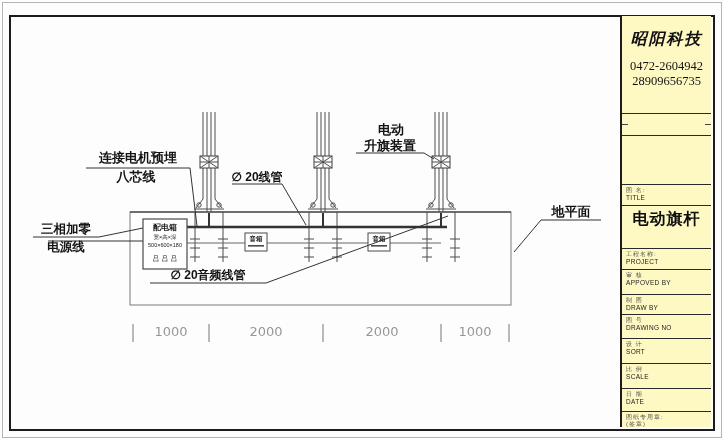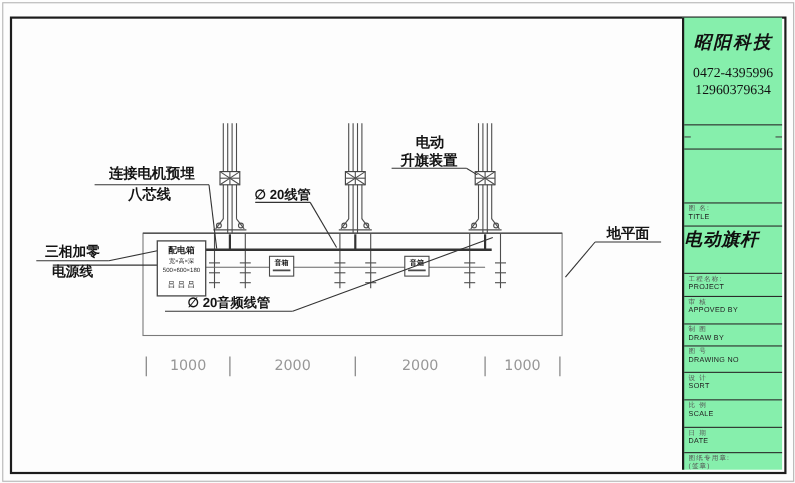--- a/index.html
+++ b/index.html
@@ -11,37 +11,37 @@
   .inner-border{position:absolute;left:9px;top:15px;width:702px;height:412px;border:2px solid #1c1c1c;}
   svg{position:absolute;left:0;top:0;}
   svg text{font-family:"Liberation Sans", sans-serif;}
   .cjk-label{font-weight:600;fill:#141414;}
   .dim-num{fill:#979797;font-family:"DejaVu Sans", sans-serif;}
   .boxtext{fill:#1a1a1a;}
 
   
   .tblock{
     position:absolute;left:620px;top:16px;width:91px;height:411px;
-    border-left:2px solid #1c1c1c;background:#86efac;box-sizing:border-box;
+    border-left:2px solid #1c1c1c;background:#fef9c3;box-sizing:border-box;
   }
   .tb-row{position:relative;box-sizing:border-box;border-top:1px solid #2a2a2a;overflow:hidden;}
   .tb-row:first-child{border-top:none;}
   .tb-company{height:97px;text-align:center;}
   .company-name{margin-top:13px;font-family:"Liberation Serif", serif;font-style:italic;
     font-weight:700;font-size:16px;letter-spacing:2px;color:#111;}
   .phones{margin-top:9px;font-family:"Liberation Serif", serif;font-size:12.5px;color:#111;line-height:15px;}
   .tb-gap{height:22px;}
   .cmark{position:absolute;top:10px;width:6px;height:1px;background:#444;}
   .cmark.l{left:0;} .cmark.r{right:0;}
   .tb-empty{height:49px;}
   .tb-namelabel{height:21px;padding:2px 4px;}
   .tiny-cn{font-size:6px;color:#555;line-height:7px;letter-spacing:1px;}
   .tiny-en{font-size:6.5px;color:#222;line-height:8px;letter-spacing:.3px;}
-  .tb-bigtitle{height:43px;text-align:left;font-size:16px;font-weight:700;color:#0e0e0e;
-    line-height:20px;padding-top:3px;letter-spacing:1px;font-style:italic;}
+  .tb-bigtitle{height:43px;text-align:center;font-size:16px;font-weight:700;color:#0e0e0e;
+    line-height:20px;padding-top:3px;letter-spacing:1px;}
   .tb-project{height:21px;padding:2px 4px;}
   .tb-field{padding:2px 4px;}
   .f-approved{height:25px;} .f-draw{height:20px;} .f-drawno{height:24px;}
   .f-sort{height:25px;} .f-scale{height:25px;} .f-date{height:23px;}
   .tb-stamp{height:16px;padding:2px 4px;}
 </style>
 </head>
 <body>
 
 <div class="sheet">
@@ -199,22 +199,22 @@
     <text class="dim-num" x="266" y="336" font-size="13" text-anchor="middle">2000</text>
     <text class="dim-num" x="382" y="336" font-size="13" text-anchor="middle">2000</text>
     <text class="dim-num" x="475" y="336" font-size="13" text-anchor="middle">1000</text>
   </svg>
 
   <div class="tblock">
 
     <div class="tb-row tb-company">
       <div class="company-name">昭阳科技</div>
       <div class="phones">
-        <div>0472-4395996</div>
-        <div>12960379634</div>
+        <div>0472-2604942</div>
+        <div>28909656735</div>
       </div>
     </div>
 
     <div class="tb-row tb-gap">
       <div class="cmark l"></div>
       <div class="cmark r"></div>
     </div>
 
     <div class="tb-row tb-empty"></div>
 

